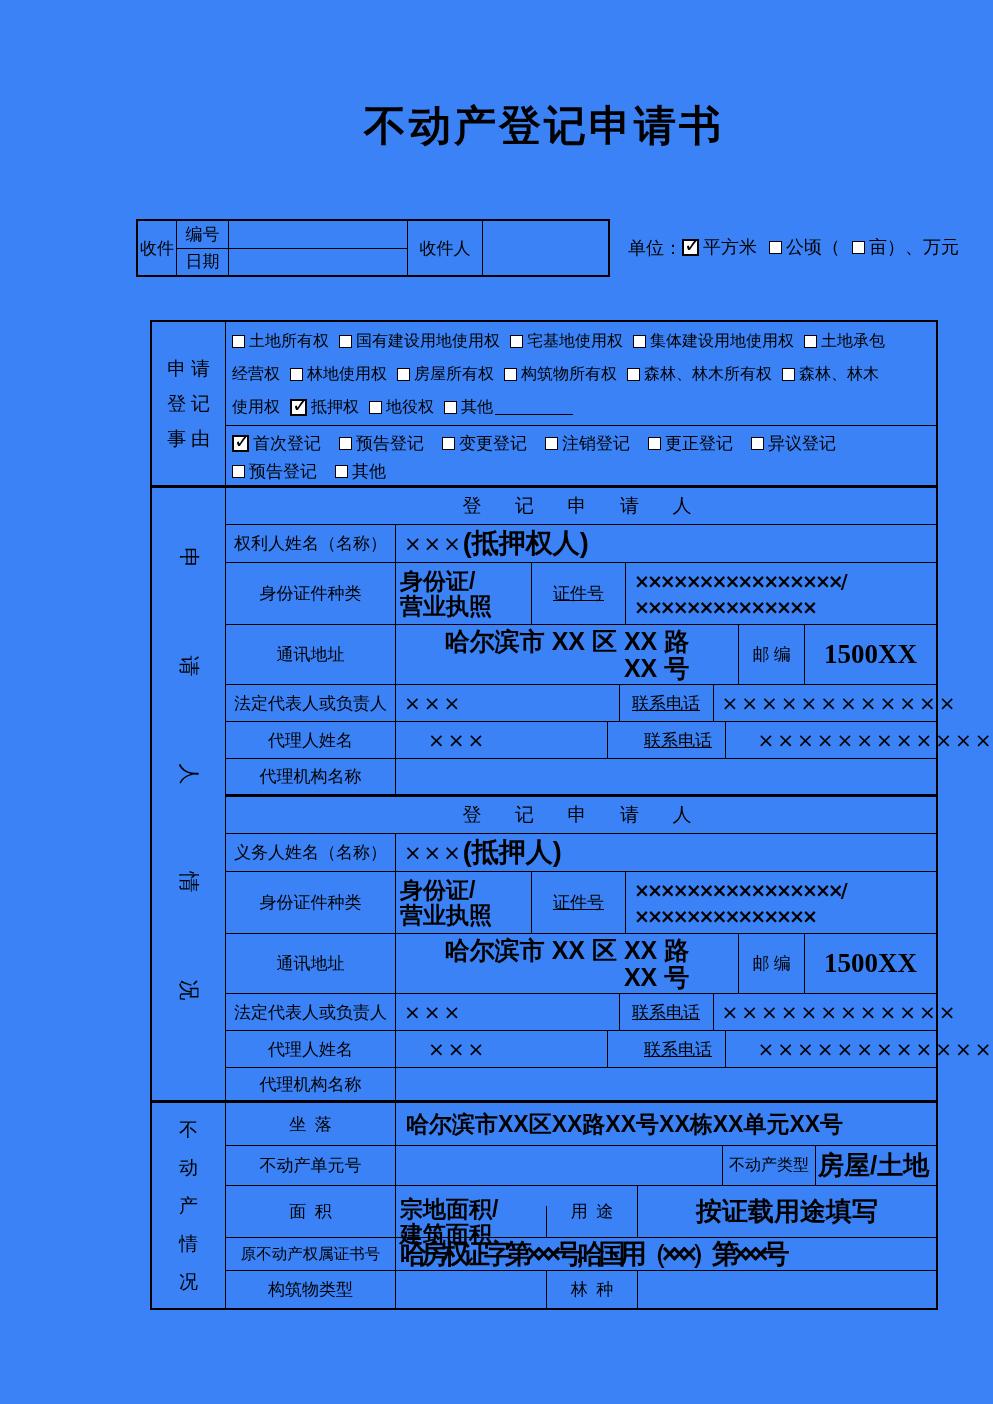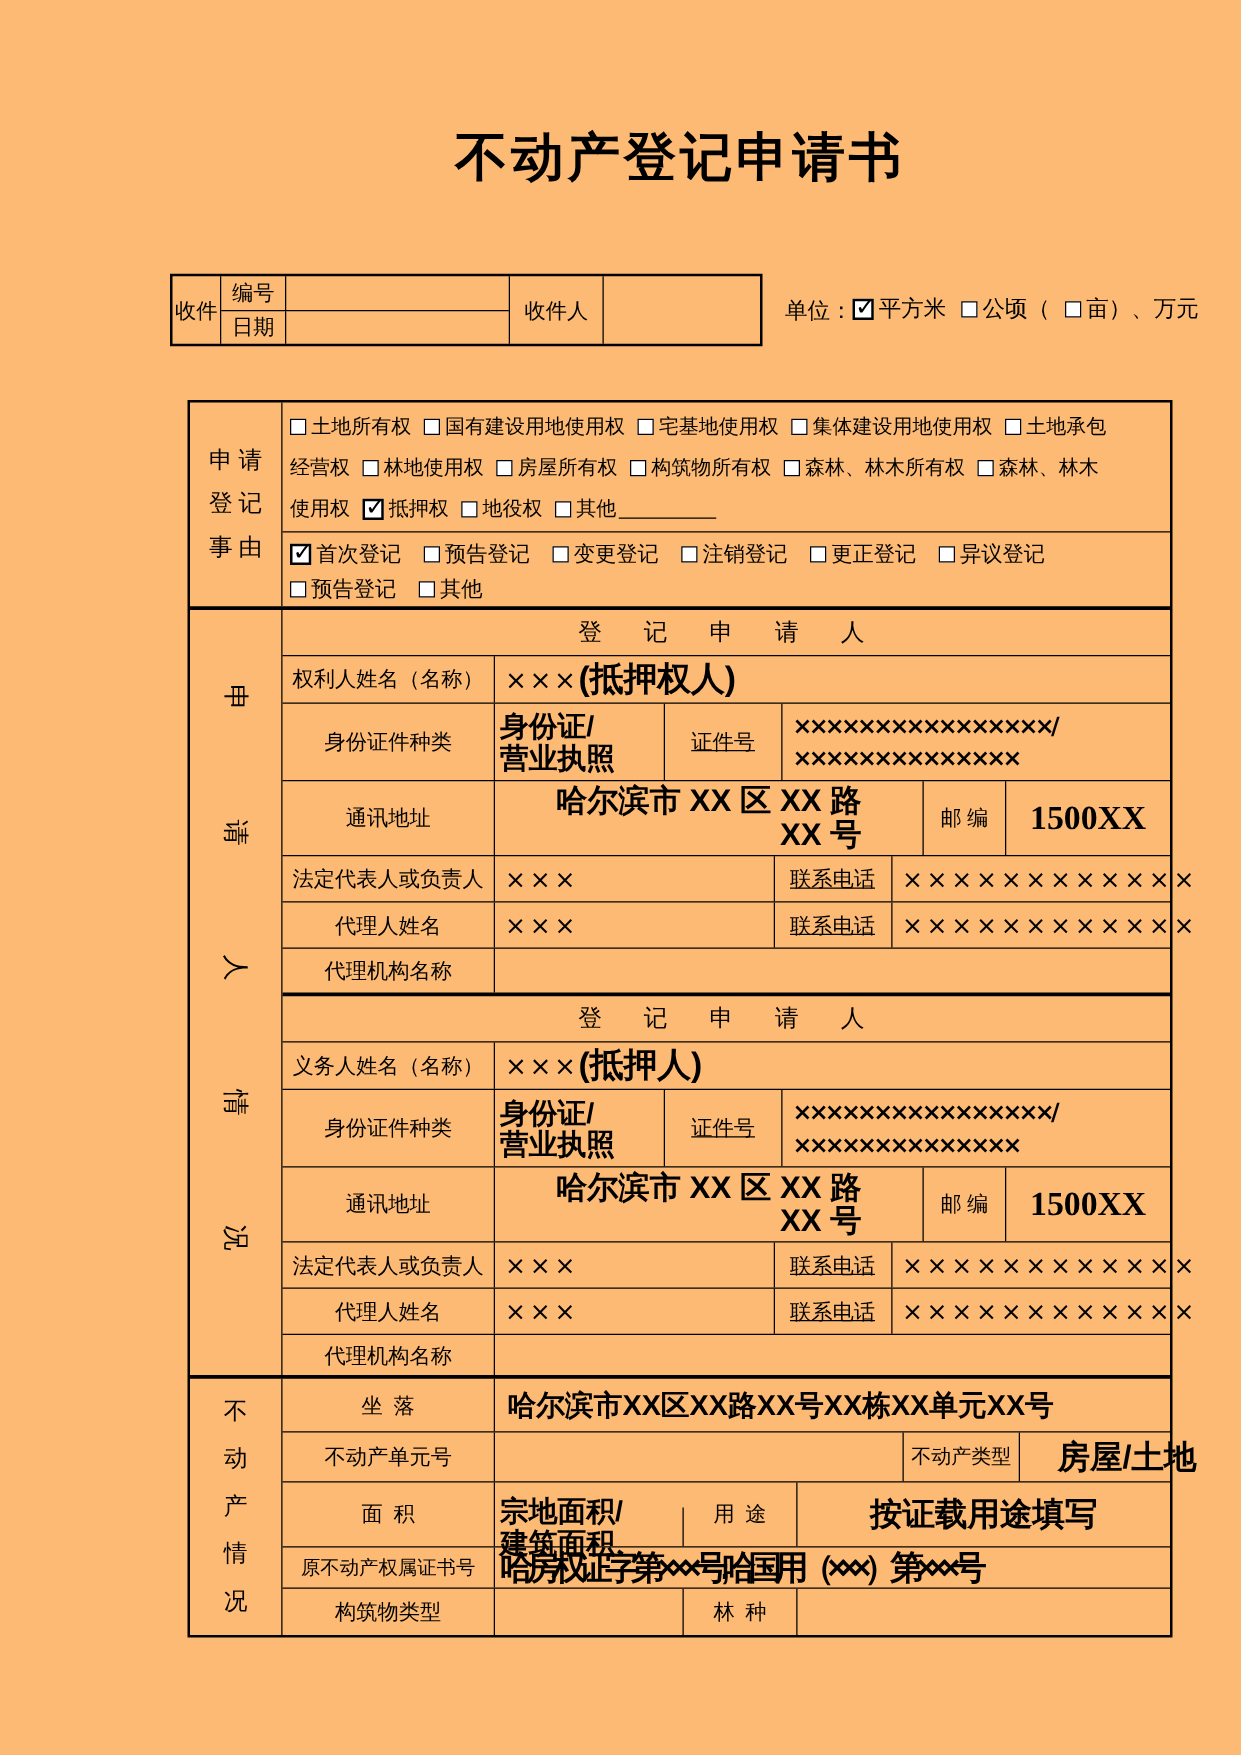--- a/index.html
+++ b/index.html
@@ -1,18 +1,18 @@
 <!DOCTYPE html>
 <html><head>
 <meta charset="utf-8">
 <style>
   * { margin:0; padding:0; box-sizing:border-box; }
   html,body { background:#fff; }
   body { width:993px; height:1404px; font-family:"Liberation Serif","DejaVu Serif",serif; color:#000; }
-  .page { position:relative; width:993px; height:1404px; background:#fdba74; overflow:hidden; }
+  .page { position:relative; width:993px; height:1404px; background:#3b82f6; overflow:hidden; }
 
   .title { position:absolute; left:150px; top:98px; width:788px; text-align:center;
            font-size:42px; font-weight:bold; letter-spacing:3px; }
 
   
   .receipt { position:absolute; left:136px; top:219px; width:474px; height:58px;
              border:2px solid #000; display:flex; font-size:17px; }
   .receipt .c1 { width:39px; border-right:1px solid #000; display:flex; align-items:center; justify-content:center; }
   .receipt .c23 { width:231px; display:flex; flex-direction:column; border-right:1px solid #000; }
   .receipt .r { flex:1; display:flex; }
@@ -60,21 +60,21 @@
   .appblock { display:flex; flex-direction:column; }
   .b1 { height:306px; }
   .b2 { flex:1; border-top:3px solid #000; }
   .row { display:flex; align-items:stretch; min-width:0; }
   .appblock .row + .row { border-top:1px solid #000; }
   .sec-c .row + .row { border-top:1px solid #000; }
   .row > div { border-right:1px solid #000; min-width:0; }
   .row > div:last-child { border-right:none; }
 
   .r-h { height:36px; } .r-name { height:38px; } .r-id { height:62px; }
-  .r-addr { height:60px; } .r-legal { height:37px; } .r-agent { height:37px; } .r-agency { flex:1; }
+  .r-addr { height:60px; } .r-legal { height:37px; } .r-agent { height:37px;gap:24px; } .r-agency { flex:1; }
 
   .apph { flex:1; display:flex; align-items:center; justify-content:center;
           font-size:19px; letter-spacing:8px; white-space:pre; border-right:none !important; }
   .flabel { width:170px; display:flex; align-items:center; justify-content:center;
             font-size:17px; white-space:pre; text-align:center; }
   .flabel.small { font-size:15.5px; }
   .vcell { flex:1; display:flex; align-items:center; padding-left:8px; }
   .vc { display:flex; align-items:center; justify-content:center; }
   .mid1 { width:136px; }
   .mid2 { width:94px; font-size:17px;text-decoration:underline; }
@@ -91,21 +91,21 @@
   .addrv { width:343px; display:flex; align-items:center; justify-content:center; text-align:right;
            font-size:25px; line-height:27px; }
   .postl { width:66px; display:flex; align-items:center; justify-content:center; font-size:17px; white-space:pre; }
   .postv { flex:1; display:flex; align-items:center; justify-content:center;
            font-size:27px; font-weight:bold; font-family:"Liberation Serif","DejaVu Serif",serif; }
 
   
   .p-loc { height:42px; } .p-unit { height:40px; } .p-area { height:52px; } .p-cert { height:33px; } .p-struct { flex:1; }
   .locv { font-size:23px; letter-spacing:0px; padding-left:10px; white-space:nowrap; overflow:visible; }
   .pc1 { width:327px; } .pc2 { width:93px; display:flex; align-items:center; justify-content:center; font-size:16px; }
-  .pc3 { flex:1; display:flex; align-items:center; padding-left:2px; white-space:nowrap; overflow:visible;margin-left:28px; }
+  .pc3 { flex:1; display:flex; align-items:center; padding-left:2px; white-space:nowrap; overflow:visible; }
   .ac1 { width:151px; display:flex; align-items:center; padding-left:4px; }
   .ac2 { width:91px; display:flex; align-items:center; justify-content:center; font-size:17px; white-space:pre; }
   .ac3 { flex:1; display:flex; align-items:center; justify-content:center; }
   .areav { font-size:23px; line-height:25px; overflow:visible;margin-top:20px; }
   .certv { flex:1; display:flex; align-items:center; font-size:27px; letter-spacing:-6px;
            white-space:nowrap; overflow:visible; padding-left:4px; line-height:30px; }
 </style>
 </head>
 <body>
 

